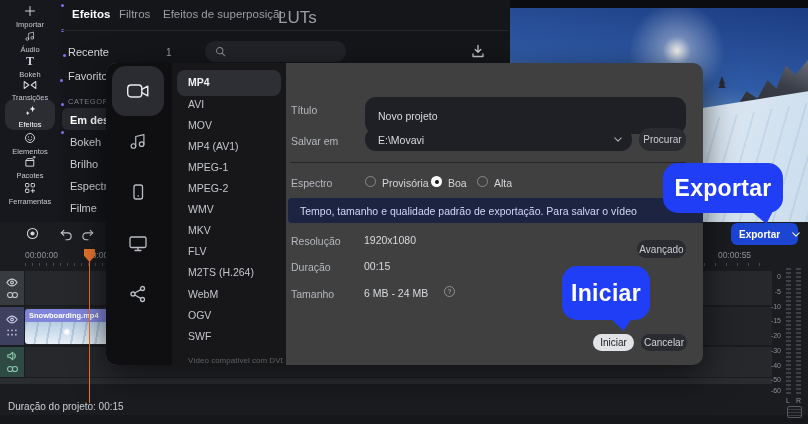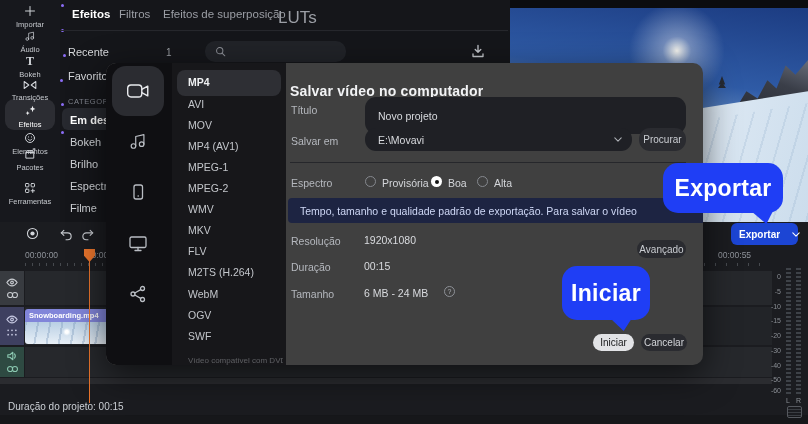--- a/index.html
+++ b/index.html
@@ -95,21 +95,21 @@
         <svg class="st" width="12" height="12" viewBox="0 0 16 16">
           <circle cx="8" cy="8" r="6"></circle>
           <circle cx="6" cy="6.5" r=".7" fill="currentColor" stroke="none"></circle>
           <circle cx="10" cy="6.5" r=".7" fill="currentColor" stroke="none"></circle>
           <path d="M5.5 9.5c.7 1 1.6 1.5 2.5 1.5s1.8-.5 2.5-1.5"></path>
         </svg>
         <span class="pdot"></span>
       </span>
     <span class="side-label">Elementos</span>
   </div>
-  <div class="side-item" style="top:148px">
+  <div class="side-item" style="top:156px">
     <span style="color:#d3d6db">
         <svg class="st" width="12" height="12" viewBox="0 0 16 16">
           <path d="M3 6h10v7.5H3z"></path>
           <path d="M3 6l1.5-2.5h7L13 6"></path>
           <path d="M12 1.5h3M13.5 0v3" stroke-width="1.1"></path>
         </svg>
       </span>
     <span class="side-label">Pacotes</span>
   </div>
   <div class="side-item" style="top:182px">
@@ -338,21 +338,20 @@
     <div class="fmt" style="top:119px">MPEG-2</div>
     <div class="fmt" style="top:140px">WMV</div>
     <div class="fmt" style="top:161px">MKV</div>
     <div class="fmt" style="top:182px">FLV</div>
     <div class="fmt" style="top:203px">M2TS (H.264)</div>
     <div class="fmt" style="top:225px">WebM</div>
     <div class="fmt" style="top:246px">OGV</div>
     <div class="fmt" style="top:267px">SWF</div>
     <div class="fmt" style="top:293px;font-size:8px;opacity:.4;max-width:95px;overflow:hidden">Vídeo compatível com DVD</div>
 
-    <div class="txt" style="left:184px;top:21px;font-size:14px;font-weight:bold;color:#f2f3f5;letter-spacing:.2px">Salvar vídeo no computador</div>
 
     <div class="dlabel" style="top:41px">Título</div>
     <div class="field" style="left:259px;top:34px;width:321px;height:37px">
       <span class="dvalue">Novo projeto</span>
     </div>
 
     <div class="dlabel" style="top:72px">Salvar em</div>
     <div class="field" style="left:259px;top:65px;width:267px;height:23px">
       <span class="dvalue">E:\Movavi</span>
       <span style="position:absolute;right:10px;top:9px;color:#aeb1b7">

